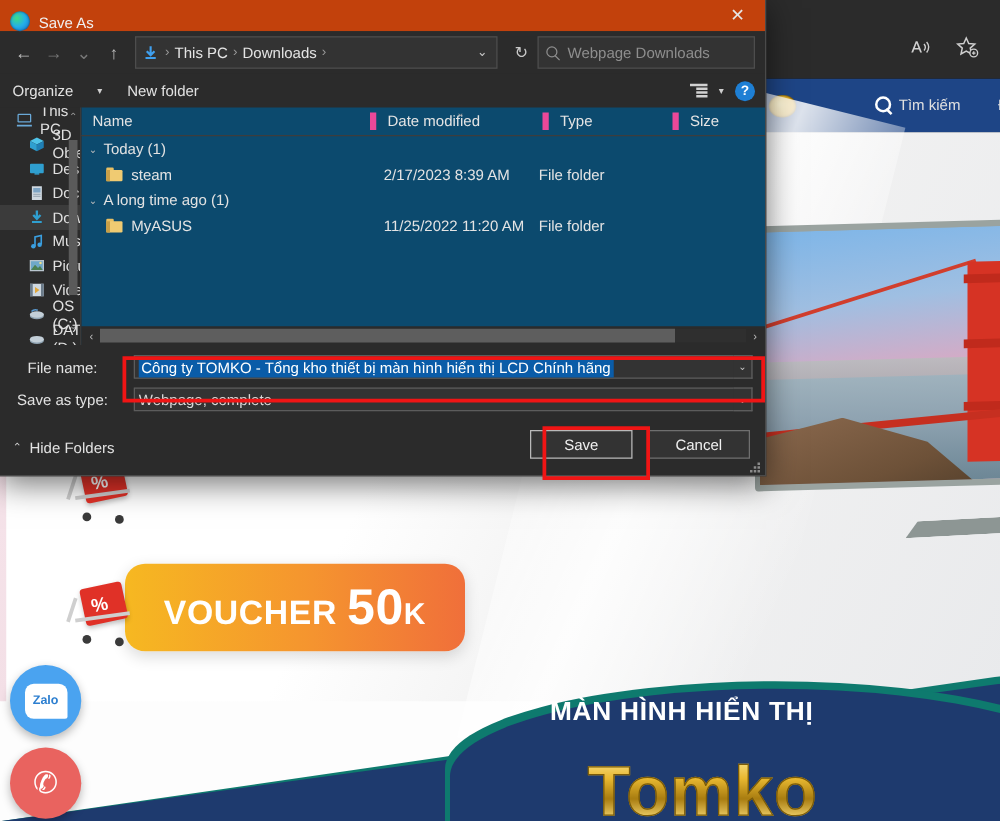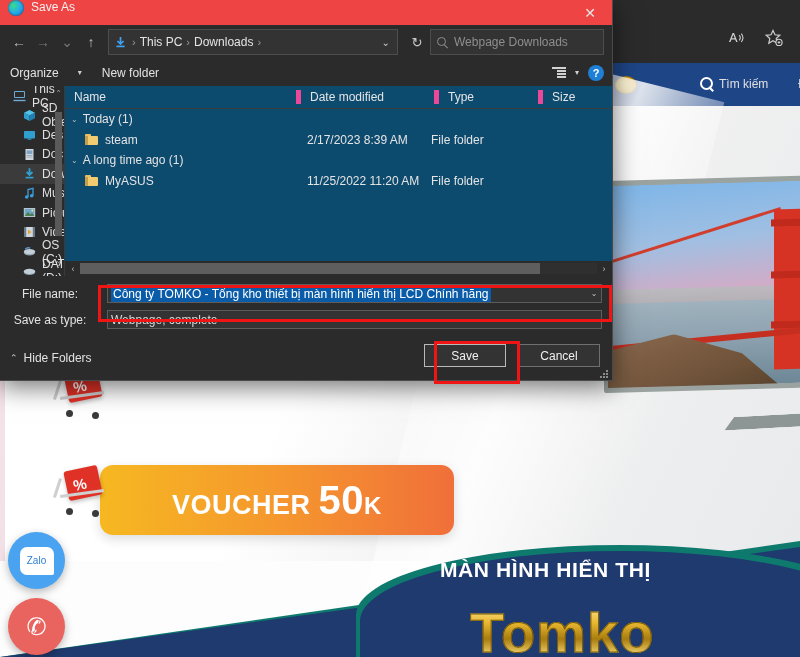--- a/index.html
+++ b/index.html
@@ -68,22 +68,22 @@
     background:linear-gradient(160deg,#8c6a4f 0%,#6d5138 60%,#4c3a28 100%);
     clip-path:polygon(0 25%,38% 0,72% 30%,100% 100%,0 100%);}
   .monitor .stand-foot{position:absolute;left:120px;top:236px;width:175px;height:13px;background:#8d9694;
     clip-path:polygon(6% 0,100% 0,88% 100%,0 100%);transform:rotate(-3deg);}
 
   
   .promo{position:absolute;border-radius:16px;display:flex;align-items:center;justify-content:center;
     color:#fff;font-weight:bold;box-shadow:0 4px 12px rgba(0,0,0,.14);}
   .promo1{left:100px;top:368px;width:310px;height:66px;
     background:linear-gradient(90deg,#f6b821 0%,#f58a3c 52%,#ef5a63 100%);}
-  .promo2{left:100px;top:465px;width:354px;height:70px;
-    background:linear-gradient(90deg,#f6b821 0%,#f5942f 55%,#f06f3a 100%);border-radius:13px;}
+  .promo2{left:100px;top:451px;width:272px;height:70px;
+    background:linear-gradient(90deg,#f6b821 0%,#f5942f 55%,#f06f3a 100%);}
   .promo-txt{font-size:27px;letter-spacing:.5px;}
   .promo-txt .big{font-size:40px;}
   .promo-txt .k{font-size:24px;}
   .promo0{position:absolute;left:100px;top:368px;width:310px;height:24px;overflow:hidden;}
   .combo-line{position:absolute;left:0;top:-20px;width:310px;text-align:center;color:#fff;
     font-weight:bold;font-size:26px;}
   .cart-ico{position:absolute;width:58px;height:52px;}
   .cart1{left:56px;top:370px;}
   .cart2{left:56px;top:468px;}
   .cart-box{position:absolute;left:10px;top:0;width:34px;height:30px;background:#e03127;border-radius:3px;
@@ -108,31 +108,31 @@
   .tomko-logo{position:absolute;left:470px;top:600px;font-size:56px;font-weight:bold;letter-spacing:1px;
     background:linear-gradient(#fff3b0 0%,#e8b830 35%,#a87c10 60%,#f3d46d 85%);
     -webkit-background-clip:text;background-clip:text;color:transparent;
     -webkit-text-stroke:1px #7a5a08;white-space:nowrap;}
 
   
   .fab{position:absolute;border-radius:50%;display:flex;align-items:center;justify-content:center;
     box-shadow:0 3px 8px rgba(0,0,0,.28);}
   .fab-zalo{left:8px;top:532px;width:57px;height:57px;background:#4aa3f0;}
   .fab-zalo .inner{width:34px;height:28px;background:#fff;border-radius:7px 7px 2px 7px;
-    display:flex;align-items:center;justify-content:center;color:#2d7fd0;font-size:10px;font-weight:normal;}
+    display:flex;align-items:center;justify-content:center;color:#2d7fd0;font-size:10px;font-weight:bold;}
   .fab-call{left:8px;top:598px;width:57px;height:57px;background:#e9635f;color:#fff;font-size:24px;}
 
   
   #dialog{
     position:absolute;left:0;top:0;width:612px;height:380px;
     background:#2b2b2b;border:1px solid #4a4a4a;border-top:none;border-left:none;
     box-shadow:0 6px 24px rgba(0,0,0,.55);
     color:#e8e8e8;font-size:12px;
   }
-  .titlebar{height:25px;background:#ef4444;display:flex;align-items:flex-start;padding-left:8px;}
+  .titlebar{height:25px;background:#c2410c;display:flex;align-items:flex-end;padding-left:8px;}
   .title-ico{width:16px;height:16px;border-radius:50%;margin-right:7px;
     background:radial-gradient(circle at 35% 35%,#3ddc84 0%,#24b0e8 45%,#1a6fd4 100%);
     box-shadow:inset 0 0 2px rgba(0,0,0,.6);}
   .title-text{font-size:12px;color:#f0f0f0;}
   .title-close{position:absolute;right:0;top:0;width:44px;height:25px;display:flex;align-items:center;justify-content:center;
     color:#e6e6e6;font-size:14px;}
 
   .navbar{height:34px;display:flex;align-items:center;padding:0 8px;gap:2px;background:#2b2b2b;}
   .navbtn{width:22px;height:24px;display:flex;align-items:center;justify-content:center;color:#bcbcbc;font-size:14px;}
   .navbtn.dim{color:#777;}

